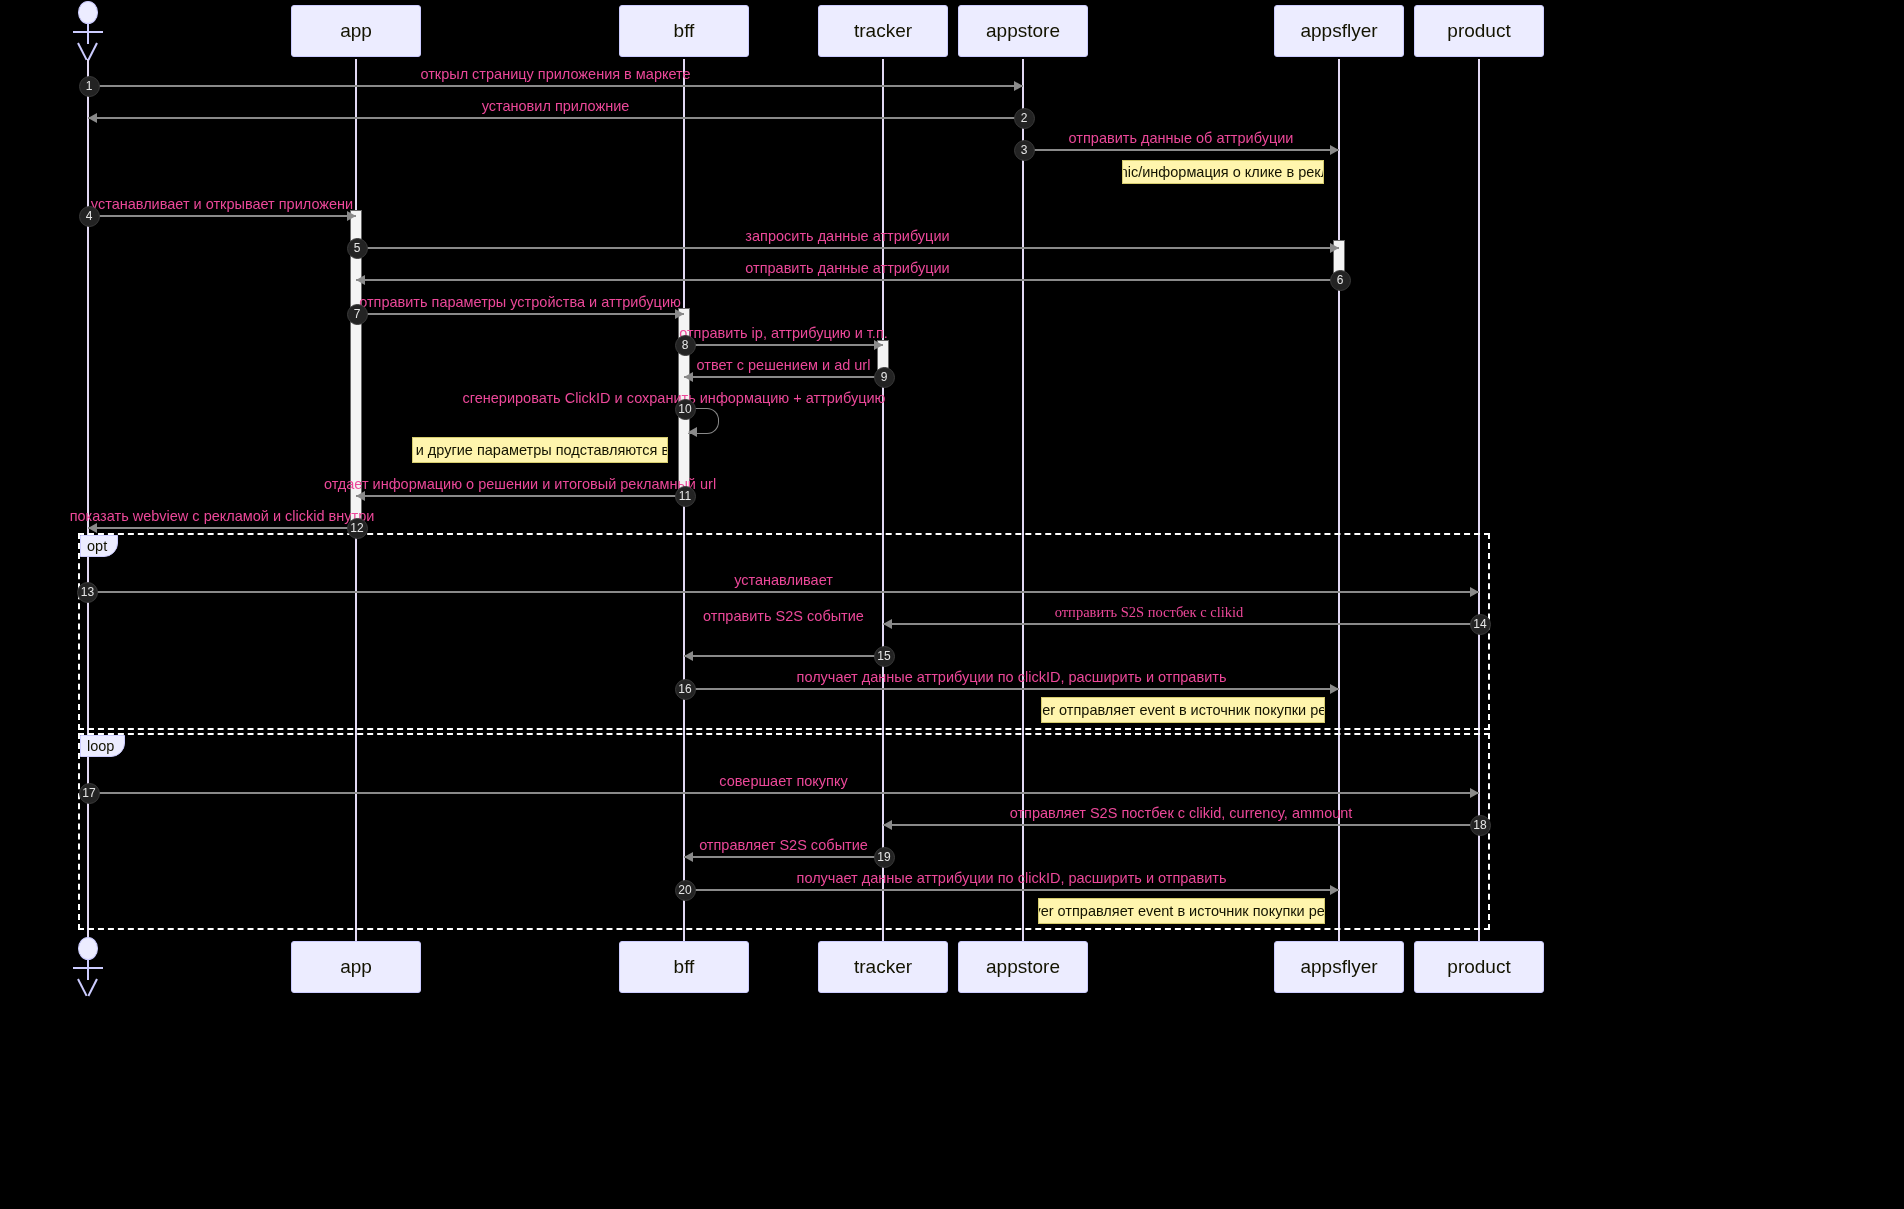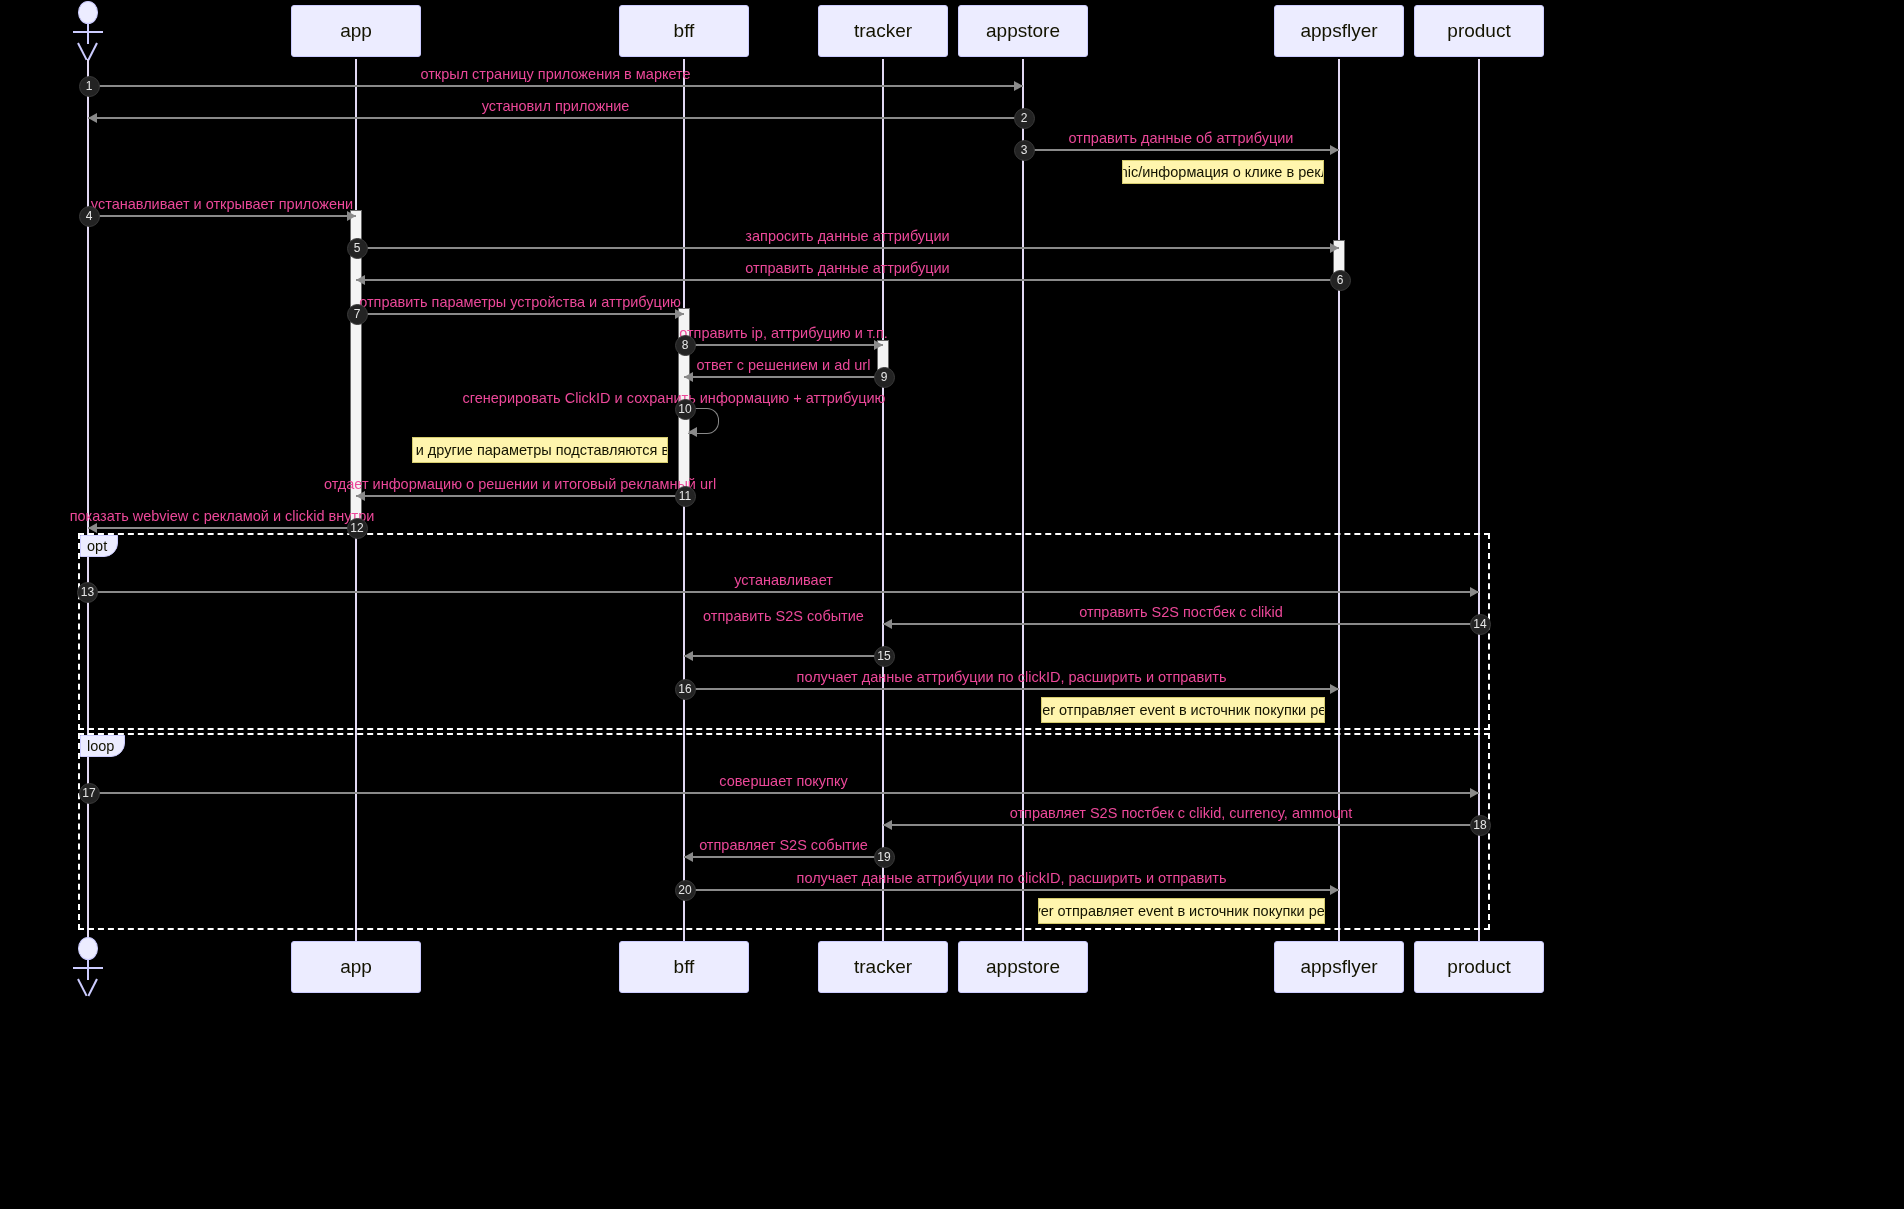--- a/index.html
+++ b/index.html
@@ -180,21 +180,21 @@
     <div class="msg" style="left: 88px; top: 527px; width: 268px;"></div>
     <div class="arrow left" style="left: 88px; top: 523px;"></div>
     <div class="msg-label" style="left: 222px; top: 508px;">показать webview с рекламой и clickid внутри</div>
     <div class="seqnum" style="left: 346.5px; top: 517.5px;">12</div>
     <div class="msg" style="left: 88px; top: 591px; width: 1391px;"></div>
     <div class="arrow right" style="left: 1470px; top: 587px;"></div>
     <div class="msg-label" style="left: 783.5px; top: 572px;">устанавливает</div>
     <div class="seqnum" style="left: 77px; top: 581.5px;">13</div>
     <div class="msg" style="left: 883px; top: 623px; width: 596px;"></div>
     <div class="arrow left" style="left: 883px; top: 619px;"></div>
-    <div class="msg-label" style="left: 1181px; top: 604px;">отправить S2S постбек с clikid</div>
+    <div class="msg-label" style="left: 1149px; top: 604px; font-family: Liberation Serif, serif;">отправить S2S постбек с clikid</div>
     <div class="seqnum" style="left: 1469.5px; top: 613.5px;">14</div>
     <div class="msg" style="left: 684px; top: 655px; width: 199px;"></div>
     <div class="arrow left" style="left: 684px; top: 651px;"></div>
     <div class="msg-label" style="left: 783.5px; top: 608px;">отправить S2S событие</div>
     <div class="seqnum" style="left: 873.5px; top: 645.5px;">15</div>
     <div class="msg" style="left: 684px; top: 688px; width: 655px;"></div>
     <div class="arrow right" style="left: 1330px; top: 684px;"></div>
     <div class="msg-label" style="left: 1011.5px; top: 669px;">получает данные аттрибуции по clickID, расширить и отправить</div>
     <div class="seqnum" style="left: 674.5px; top: 678.5px;">16</div>
     <div class="msg" style="left: 88px; top: 792px; width: 1391px;"></div>

